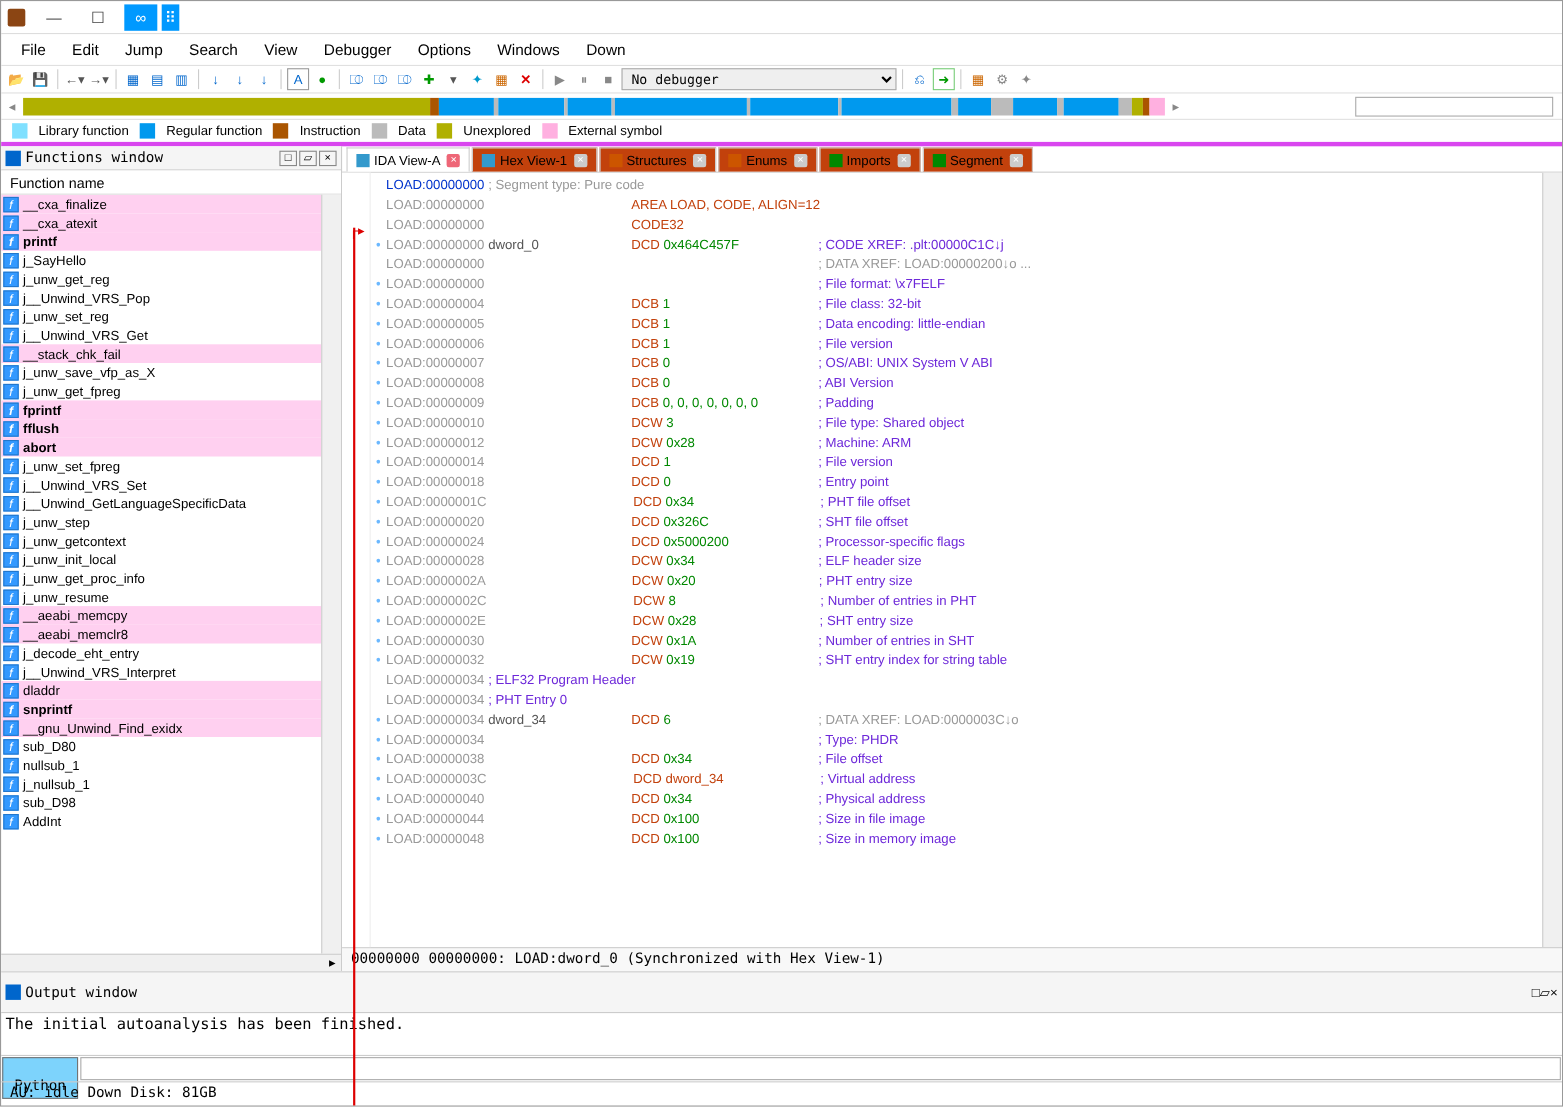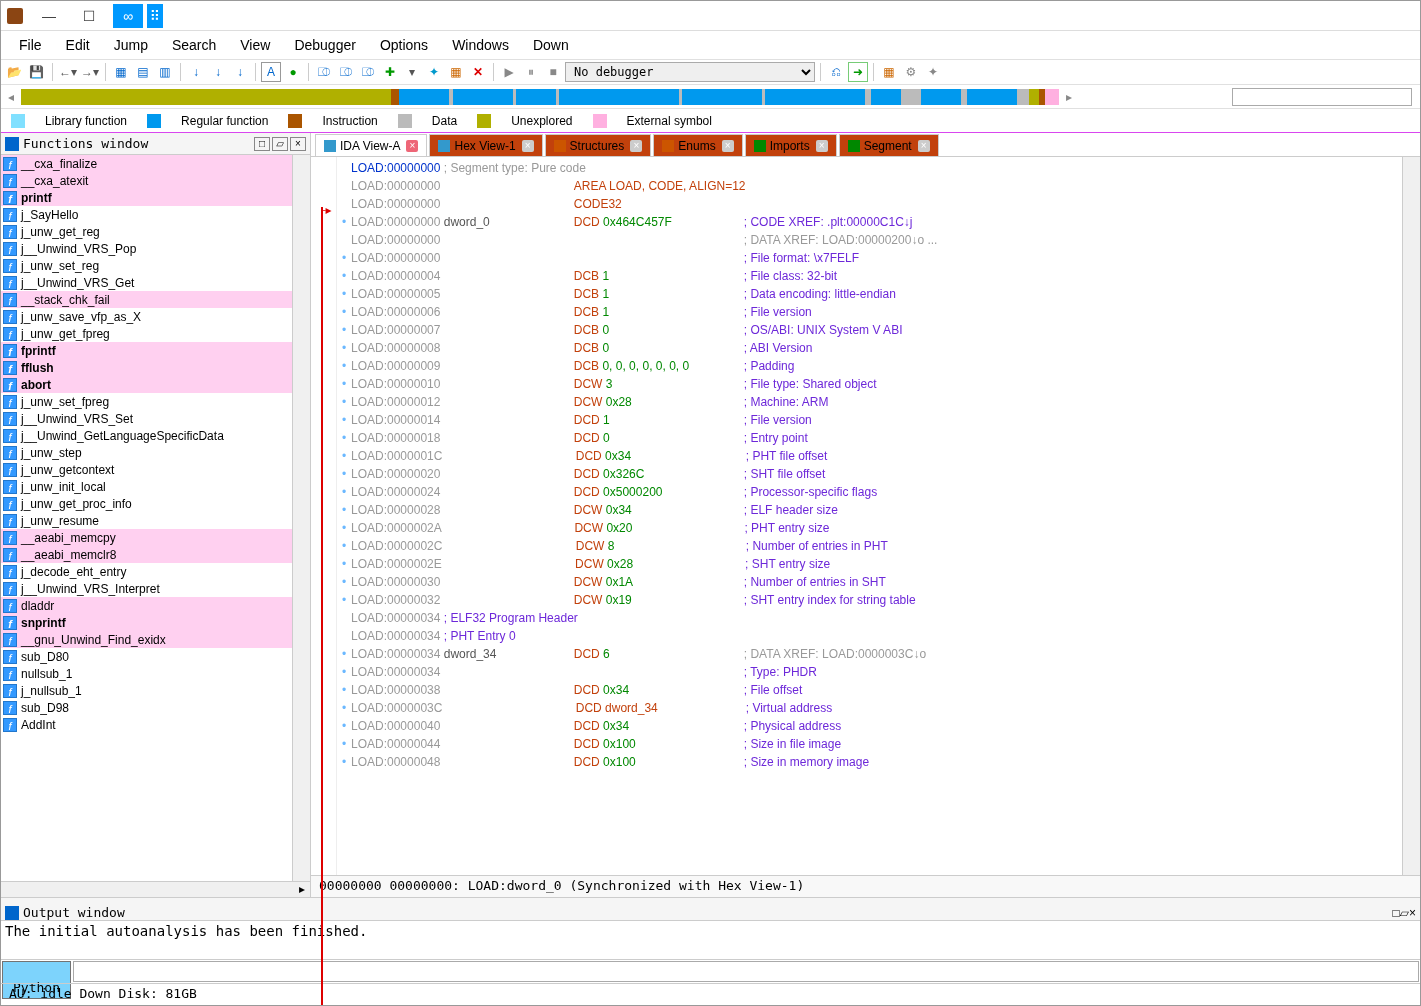--- a/index.html
+++ b/index.html
@@ -12,21 +12,21 @@
 .menubar{height:28px;display:flex;align-items:center;padding:0 6px;gap:0}
 .menubar span{padding:4px 12px;font-size:14px}
 .toolbar{height:26px;display:flex;align-items:center;padding:0 4px;border-top:1px solid #e0e0e0;border-bottom:1px solid #e0e0e0;gap:2px}
 .tb-ico{width:20px;height:20px;display:inline-flex;align-items:center;justify-content:center;font-size:12px;color:#555}
 .tb-sep{width:1px;height:18px;background:#ccc;margin:0 3px}
 .tb-select{border:1px solid #aaa;height:20px;width:250px;font-size:12px;padding:0 4px;font-family:monospace}
 .navband{height:24px;display:flex;align-items:center;border-bottom:1px solid #e0e0e0}
 .navband .seg{height:16px}
 .navband .arrow{width:20px;text-align:center;color:#888}
 .navband .drop{width:180px;height:18px;border:1px solid #aaa;margin-left:auto;margin-right:8px}
-.legend{height:24px;display:flex;align-items:center;padding:0 10px;gap:20px;border-bottom:1px solid #d946ef;font-family:monospace;font-size:13px}
+.legend{height:24px;display:flex;align-items:center;padding:0 10px;gap:10px;border-bottom:4px solid #d946ef;font-family:monospace;font-size:13px}
 .legend .sw{width:14px;height:14px;display:inline-block}
 .mainrow{flex:1;display:flex;min-height:0}
 .funcpanel{width:310px;display:flex;flex-direction:column;border-right:1px solid #ccc}
 .panelhdr{height:22px;display:flex;align-items:center;padding:0 4px;background:#f5f5f5;border-bottom:1px solid #ccc}
 .panelhdr .ico{width:14px;height:14px;background:#0066cc;margin-right:4px}
 .panelhdr .txt{flex:1;font-family:monospace;font-size:13px}
 .panelhdr .pbtn{width:16px;height:14px;border:1px solid #888;font-size:10px;text-align:center;line-height:12px;margin-left:2px}
 .funchead{height:22px;padding:4px 8px;font-size:13px;border-bottom:1px solid #ddd;background:#fff}
 .funclist{flex:1;overflow:auto}
 .funcrow{height:17px;display:flex;align-items:center;padding:0 2px;font-family:monospace;font-size:13px}
@@ -53,21 +53,21 @@
 .code .sym{color:#555}
 .code .num{color:#008800}
 .code .cmt{color:#999}
 .code .xref{color:#6d28d9}
 .code .dxref{color:#999}
 .code .t1{display:inline-block;width:130px}
 .code .t2{display:inline-block;width:170px}
 .code .body{flex:1}
 .vscroll{width:18px;background:#f0f0f0;border-left:1px solid #ccc}
 .statusline{height:22px;border-top:1px solid #ccc;padding:2px 8px;font-family:monospace;font-size:13px;background:#f8f8f8}
-.outhdr{height:24px;display:flex;align-items:flex-end;padding:0 4px;background:#f5f5f5;border-top:1px solid #ccc;border-bottom:1px solid #ccc}
+.outhdr{height:38px;display:flex;align-items:center;padding:0 4px;background:#f5f5f5;border-top:1px solid #ccc;border-bottom:1px solid #ccc}
 .outhdr .txt{flex:1;font-family:monospace;font-size:13px}
 .outbody{height:38px;padding:2px 4px;font-family:monospace;font-size:14px}
 .pyrow{height:24px;display:flex;border-top:1px solid #ccc}
 .pybtn{padding:18px 10px;border:1px solid #737373;background:#7dd3fc;font-family:monospace;font-size:13px;margin:1px}
 .pyinp{flex:1;border:1px solid #aaa;margin:1px}
 .botstat{height:22px;padding:2px 8px;font-family:monospace;font-size:13px;border-top:1px solid #ccc}
 </style>
 </head>
 <body>
 
@@ -178,20 +178,21 @@
 <div class="mainrow">
 
   <div class="funcpanel">
     <div class="panelhdr">
       <span class="ico"></span>
       <span class="txt">Functions window</span>
       <span class="pbtn">□</span>
       <span class="pbtn">▱</span>
       <span class="pbtn">×</span>
     </div>
+    <div class="funchead">Function name</div>
     <div style="flex:1;display:flex;min-height:0">
       <div class="funclist" id="funclist" style="flex:1">
           <div class="funcrow pink">
             <span class="fico">f</span>
             <span>__cxa_finalize</span>
           </div>
           <div class="funcrow pink">
             <span class="fico">f</span>
             <span>__cxa_atexit</span>
           </div>

